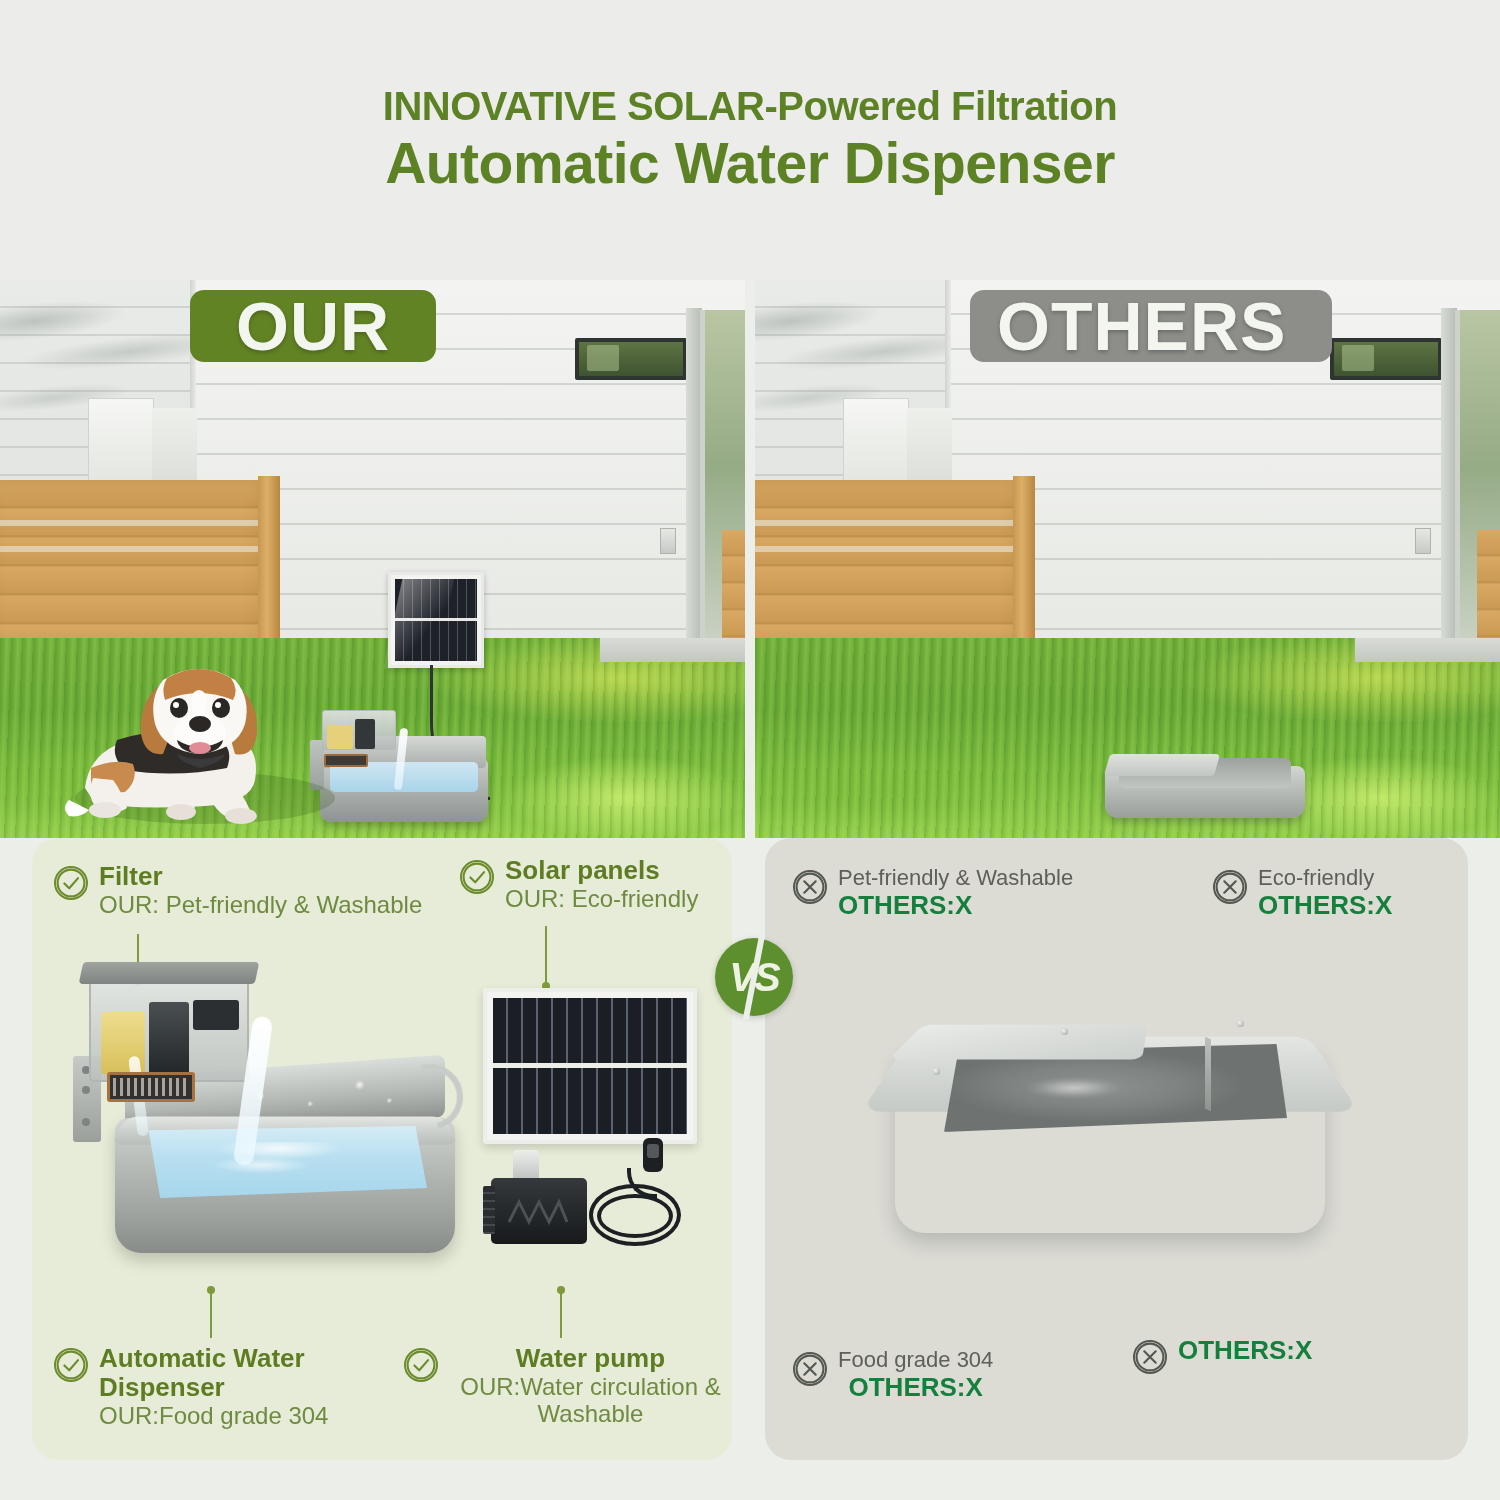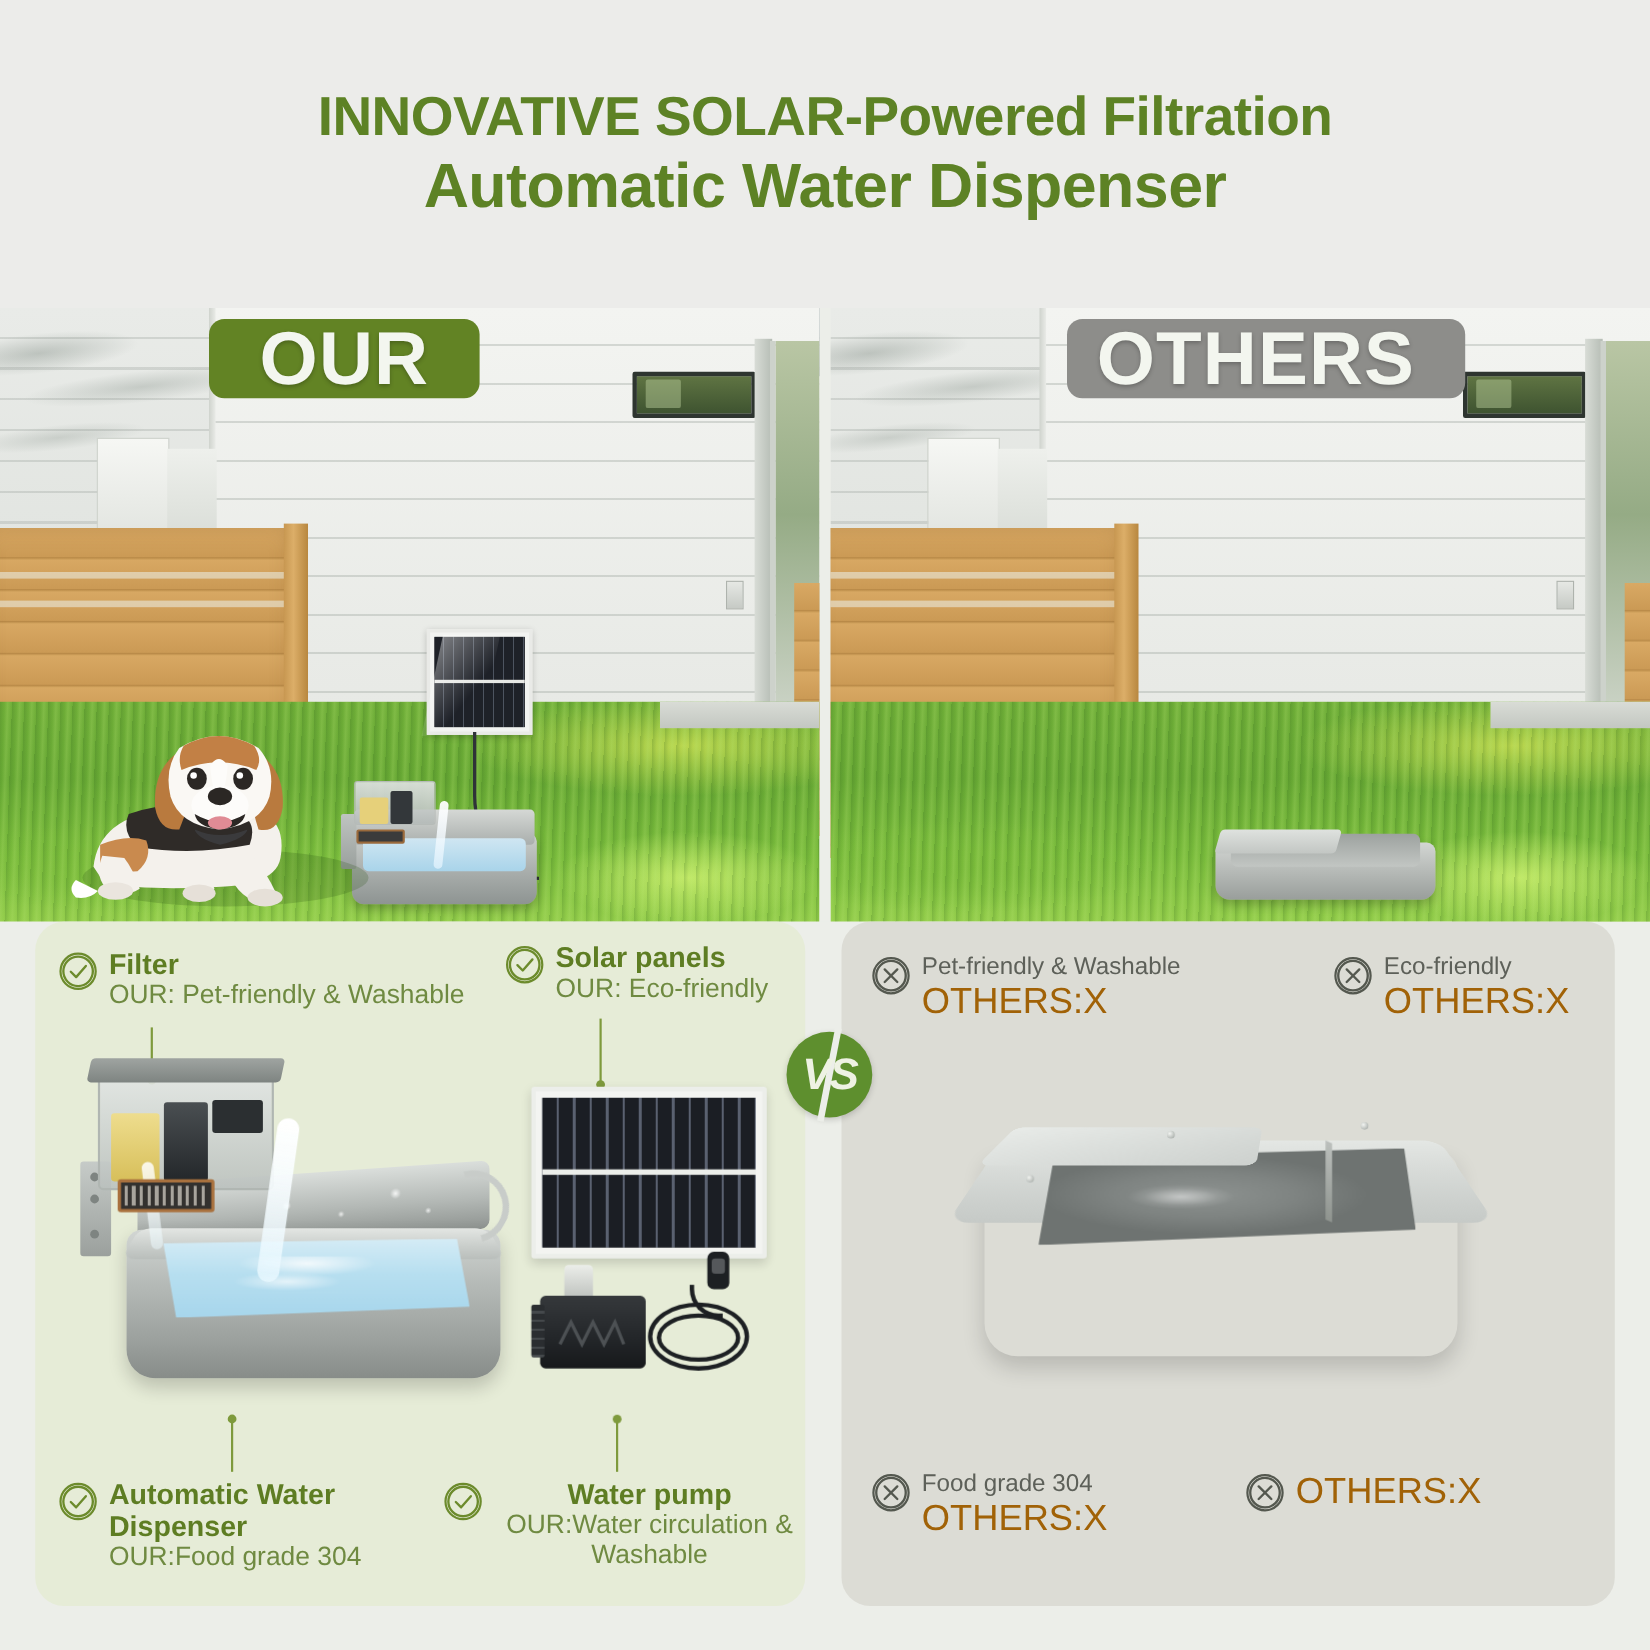--- a/index.html
+++ b/index.html
@@ -14,21 +14,21 @@
   
   #header {
     position:absolute; left:0; top:0; width:1500px; height:280px;
     background:#ececea;
     display:flex; flex-direction:column;
     align-items:center; justify-content:center;
   }
   .title-line {
     color:#5d8225;
     font-weight:bold;
-    font-size:50px;
+    font-size:40px;
     line-height:1.18;
     letter-spacing:-0.5px;
     text-align:center;
     white-space:nowrap;
     font-family:"Liberation Sans", sans-serif;
   }
   .title-line.l2 { font-size:57px; }
 
   
   #scenes { position:absolute; left:0; top:280px; width:1500px; height:558px; }
@@ -275,21 +275,21 @@
   .feat .txt { display:flex; flex-direction:column; }
   .feat .t1 { font-weight:bold; line-height:1.12; }
   .feat .t2 { line-height:1.14; }
 
   
   .our-feat .t1 { color:#5e7d23; font-size:26px; }
   .our-feat .t2 { color:#6f8a41; font-size:24px; }
 
   
   .oth-feat .t1 { color:#5d6059; font-size:22px; font-weight:normal; }
-  .oth-feat .t2 { color:#a16207; font-size:33px; font-weight:normal; }
+  .oth-feat .t2 { color:#15803d; font-size:26px; font-weight:bold; }
 
   
   .circ { width:34px; height:34px; border-radius:50%; display:block; }
   .circ.check { border:2.5px solid #6c8b2c; }
   .circ.cross { border:2.5px solid #54584f; }
 
   
   .conn { position:absolute; width:2px; background:#7e9a3c; }
   .conn .dot {
     position:absolute; left:-3px; width:8px; height:8px; border-radius:50%;
@@ -767,21 +767,21 @@
       <div class="b-body"></div>
       <div class="b-top"></div>
       <div class="b-cavity"></div>
       <div class="b-lid"></div>
       <div class="b-divider"></div>
       <span class="b-screw" style="left:186px; top:40px;"></span>
       <span class="b-screw" style="left:362px; top:32px;"></span>
       <span class="b-screw" style="left:58px; top:80px;"></span>
     </div>
 
-    <div class="feat oth-feat" style="left:28px; top:498px;">
+    <div class="feat oth-feat" style="left:28px; top:510px;text-align:center;">
       <span class="ico">
         <svg class="circ cross" viewBox="0 0 34 34" width="34" height="34">
           <circle cx="17" cy="17" r="15.2" fill="none" stroke="#54584f" stroke-width="2.4"></circle>
           <path d="M10.5 10.5 L23.5 23.5 M23.5 10.5 L10.5 23.5" fill="none" stroke="#54584f" stroke-width="2.4" stroke-linecap="round"></path>
         </svg>
       </span>
       <span class="txt">
         <span class="t1">Food grade 304</span>
         <span class="t2">OTHERS:X</span>
       </span>

